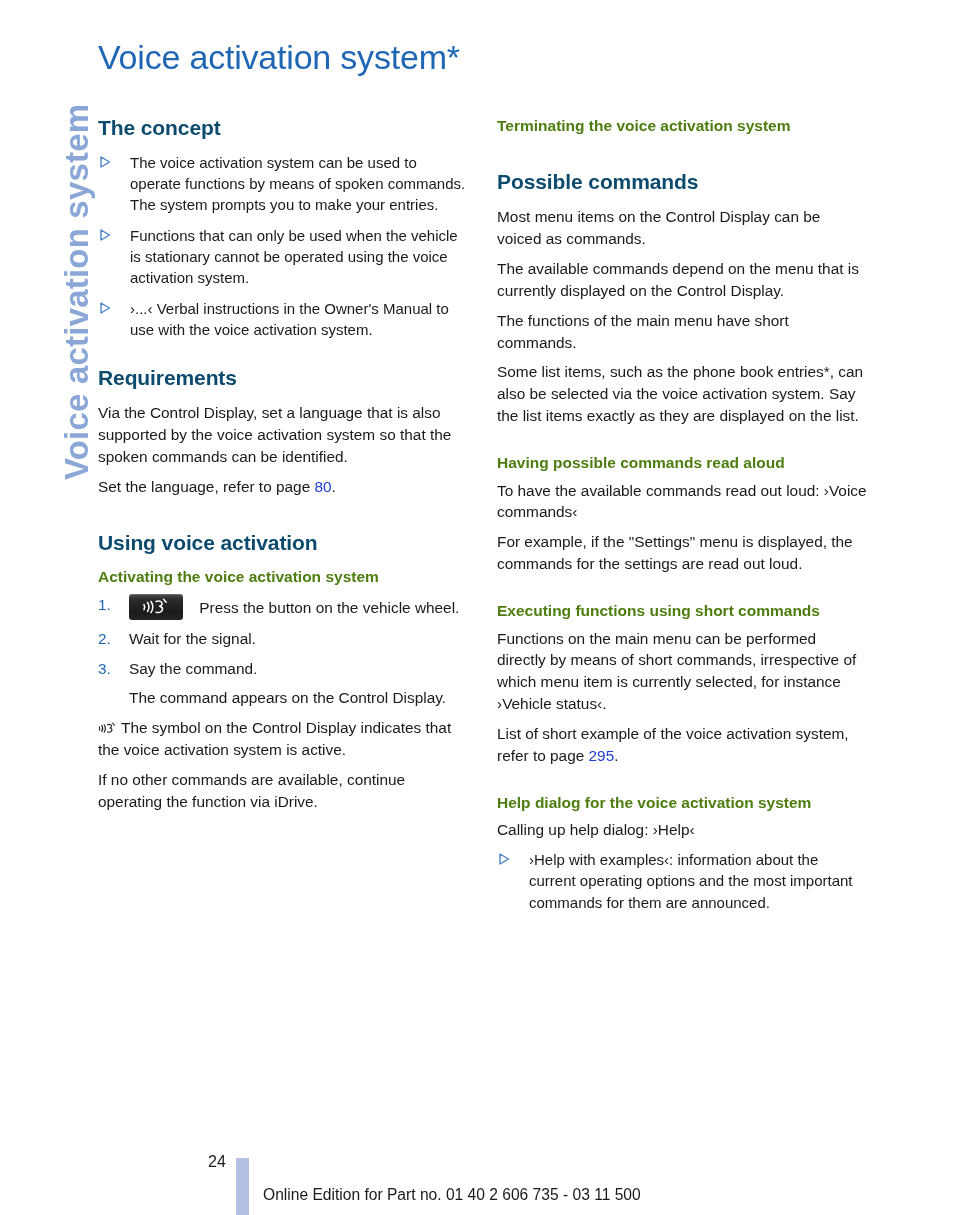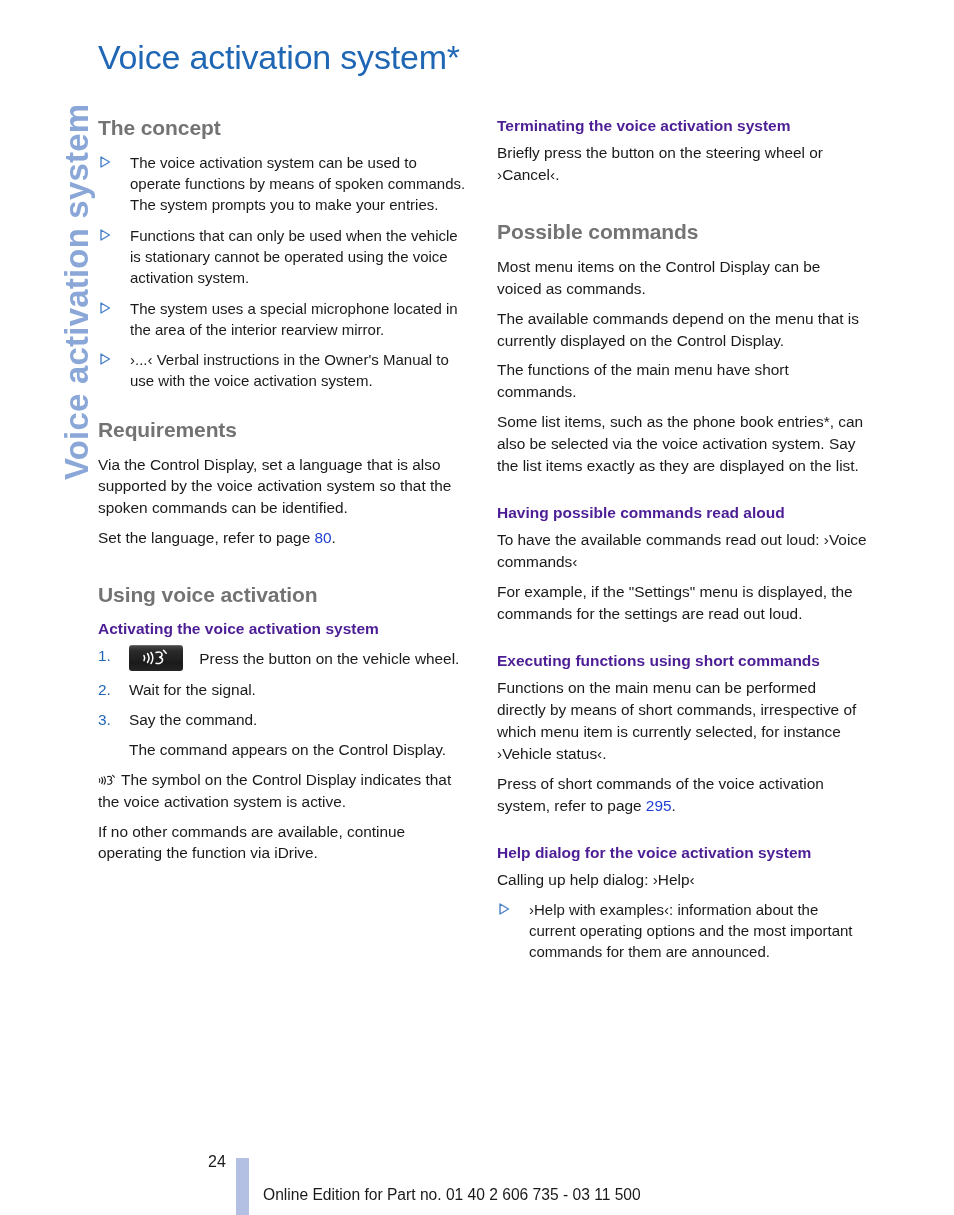--- a/index.html
+++ b/index.html
@@ -53,29 +53,29 @@
     position: absolute;
     top: 116px;
     width: 372px;
   }
   #col-left  { left: 98px; }
   #col-right { left: 497px; }
 
   h2.sect {
     font-size: 21px;
     font-weight: bold;
-    color: #737373;
+    color: #0c4a6e;
     margin: 0 0 11px 0;
     line-height: 1.18;
     letter-spacing: -0.1px;
   }
   h3.subsect {
     font-size: 15.5px;
     font-weight: bold;
-    color: #4c1d95;
+    color: #4d7c0f;
     margin: 0 0 6px 0;
     line-height: 1.32;
   }
   p.para {
     font-size: 15.4px;
     line-height: 1.42;
     margin: 0 0 8px 0;
     color: #1a1a1a;
   }
   .blk { margin-bottom: 26px; }
@@ -203,28 +203,20 @@
         </span>
         <span>The voice activation system can be used to operate functions by means of spoken commands. The system prompts you to make your entries.</span>
       </li>
       <li>
         <span class="tri">
           <svg width="11" height="12" viewBox="0 0 11 12">
               <path d="M1 1 L9.5 6 L1 11 Z" fill="none" stroke="#4a82c8" stroke-width="1.4" stroke-linejoin="round"></path>
             </svg>
         </span>
         <span>Functions that can only be used when the vehicle is stationary cannot be operated using the voice activation system.</span>
-      </li>
-      <li>
-        <span class="tri">
-          <svg width="11" height="12" viewBox="0 0 11 12">
-              <path d="M1 1 L9.5 6 L1 11 Z" fill="none" stroke="#4a82c8" stroke-width="1.4" stroke-linejoin="round"></path>
-            </svg>
-        </span>
-        <span>The system uses a special microphone located in the area of the interior rearview mirror.</span>
       </li>
       <li>
         <span class="tri">
           <svg width="11" height="12" viewBox="0 0 11 12">
               <path d="M1 1 L9.5 6 L1 11 Z" fill="none" stroke="#4a82c8" stroke-width="1.4" stroke-linejoin="round"></path>
             </svg>
         </span>
         <span>›...‹ Verbal instructions in the Owner's Manual to use with the voice activation system.</span>
       </li>
     </ul>
@@ -284,41 +276,40 @@
 
     <p class="para">If no other commands are available, continue operating the function via iDrive.</p>
   </div>
 
 </div>
 
 <div class="column" id="col-right">
 
   <div class="blk-wide">
     <h3 class="subsect">Terminating the voice activation system</h3>
-    <p class="para">Briefly press the button on the steering wheel or ›Cancel‹.</p>
   </div>
 
   <div class="blk">
     <h2 class="sect">Possible commands</h2>
     <p class="para">Most menu items on the Control Display can be voiced as commands.</p>
     <p class="para">The available commands depend on the menu that is currently displayed on the Control Display.</p>
     <p class="para">The functions of the main menu have short commands.</p>
     <p class="para">Some list items, such as the phone book entries*, can also be selected via the voice activation system. Say the list items exactly as they are displayed on the list.</p>
   </div>
 
   <div class="blk">
     <h3 class="subsect">Having possible commands read aloud</h3>
     <p class="para">To have the available commands read out loud: ›Voice commands‹</p>
     <p class="para">For example, if the "Settings" menu is displayed, the commands for the settings are read out loud.</p>
   </div>
 
   <div class="blk">
     <h3 class="subsect">Executing functions using short commands</h3>
     <p class="para">Functions on the main menu can be performed directly by means of short commands, irrespective of which menu item is currently selected, for instance ›Vehicle status‹.</p>
-    <p class="para"><span>Press of short commands of the voice activation system, refer to page </span><span class="pageref">295</span><span>.</span></p>
+    <p class="para"><span>List of short example of the voice activation system, refer to page </span><span class="pageref">295</span><span>.</span></p>
   </div>
 
   <div>
     <h3 class="subsect">Help dialog for the voice activation system</h3>
     <p class="para">Calling up help dialog: ›Help‹</p>
     <ul class="bullets">
       <li>
         <span class="tri">
           <svg width="11" height="12" viewBox="0 0 11 12">
               <path d="M1 1 L9.5 6 L1 11 Z" fill="none" stroke="#4a82c8" stroke-width="1.4" stroke-linejoin="round"></path>

